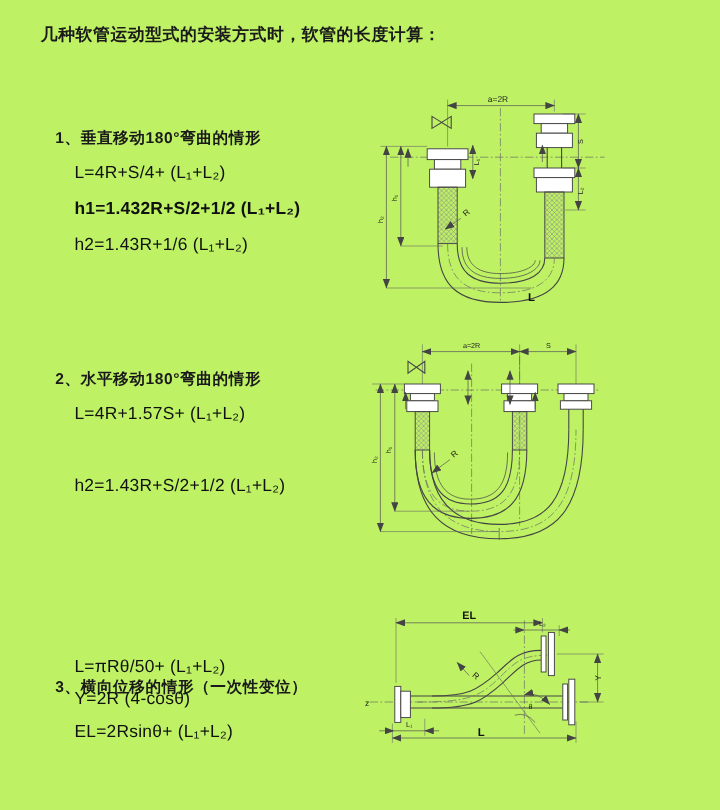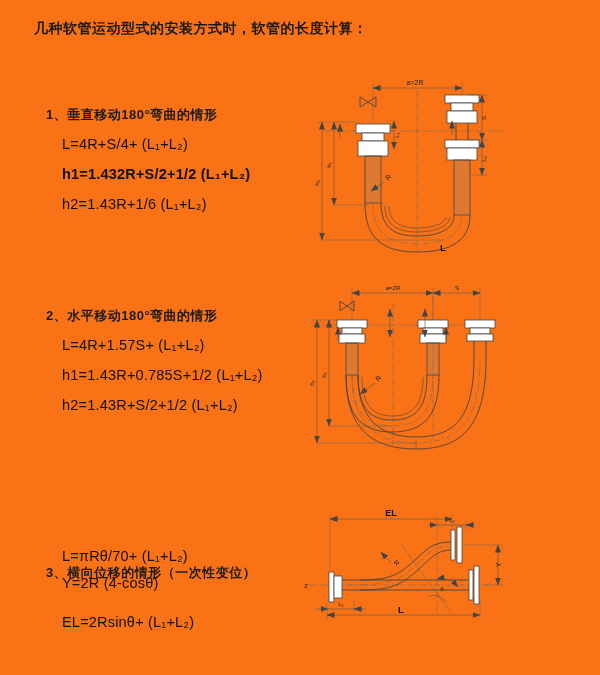--- a/index.html
+++ b/index.html
@@ -1,16 +1,16 @@
 <!DOCTYPE html>
 <html><head>
 <meta charset="utf-8">
 <style>
   html,body{margin:0;padding:0;background:#fff;}
-  #page{position:relative;width:600px;height:675px;background:#f97316;overflow:hidden;
+  #page{position:relative;width:600px;height:675px;background:#bef264;overflow:hidden;
         font-family:"Liberation Sans","DejaVu Sans",sans-serif;color:#1a1a1a;}
   .title{position:absolute;left:34px;top:20px;font-size:14px;font-weight:700;letter-spacing:.5px;}
   .sec-heading{position:absolute;font-size:13px;font-weight:700;letter-spacing:.5px;}
   .formula{position:absolute;font-size:14.5px;font-weight:400;letter-spacing:.2px;color:#111;}
   svg{position:absolute;overflow:visible;}
   .ln{stroke:#444;fill:none;stroke-width:.9;}
   .fr{stroke:#444;fill:#fff;stroke-width:.8;}
   .dim{stroke:#555;fill:none;stroke-width:.6;}
   .ext{stroke:#666;fill:none;stroke-width:.5;}
   .cl{stroke:#666;fill:none;stroke-width:.55;stroke-dasharray:7 2 1.5 2;}
@@ -25,27 +25,26 @@
 
   <div class="title">几种软管运动型式的安装方式时，软管的长度计算：</div>
 
   <div class="sec-heading" style="left:46px;top:106px;">1、垂直移动180°弯曲的情形</div>
   <div class="formula" style="left:62px;top:136px;">L=4R+S/4+ (L₁+L₂)</div>
   <div class="formula" style="left:62px;top:166px;font-weight:bold;">h1=1.432R+S/2+1/2 (L₁+L₂)</div>
   <div class="formula" style="left:62px;top:196px;">h2=1.43R+1/6 (L₁+L₂)</div>
 
   <div class="sec-heading" style="left:46px;top:307px;">2、水平移动180°弯曲的情形</div>
   <div class="formula" style="left:62px;top:337px;">L=4R+1.57S+ (L₁+L₂)</div>
-  <div class="formula" style="left:62px;top:367px;">h1=1.43R+0.785S+1/2 (L₁+L₂)</div>
   <div class="formula" style="left:62px;top:397px;">h2=1.43R+S/2+1/2 (L₁+L₂)</div>
 
   <div class="sec-heading" style="left:46px;top:519px;margin-top:45px;">3、横向位移的情形（一次性变位）</div>
-  <div class="formula" style="left:62px;top:548px;">L=πRθ/70+ (L₁+L₂)</div>
+  <div class="formula" style="left:62px;top:548px;">L=πRθ/50+ (L₁+L₂)</div>
   <div class="formula" style="left:62px;top:575px;">Y=2R (4-cosθ)</div>
-  <div class="formula" style="left:62px;top:602px;margin-top:12px;">EL=2Rsinθ+ (L₁+L₂)</div>
+  <div class="formula" style="left:62px;top:602px;">EL=2Rsinθ+ (L₁+L₂)</div>
 
   <svg style="left:312px;top:75px;" width="276" height="186" viewBox="0 0 276 186">
     <defs>
       <marker id="ar1" viewBox="0 0 8 6" markerWidth="8" markerHeight="6" refX="7.5" refY="3" orient="auto-start-reverse" markerUnits="userSpaceOnUse">
         <path d="M0,0 L8,3 L0,6 Z" fill="#444"></path>
       </marker>
       <pattern id="braid1" width="4" height="4" patternUnits="userSpaceOnUse">
         <path d="M0,0 L4,4 M4,0 L0,4" stroke="#888" stroke-width="0.5"></path>
       </pattern>
     </defs>

